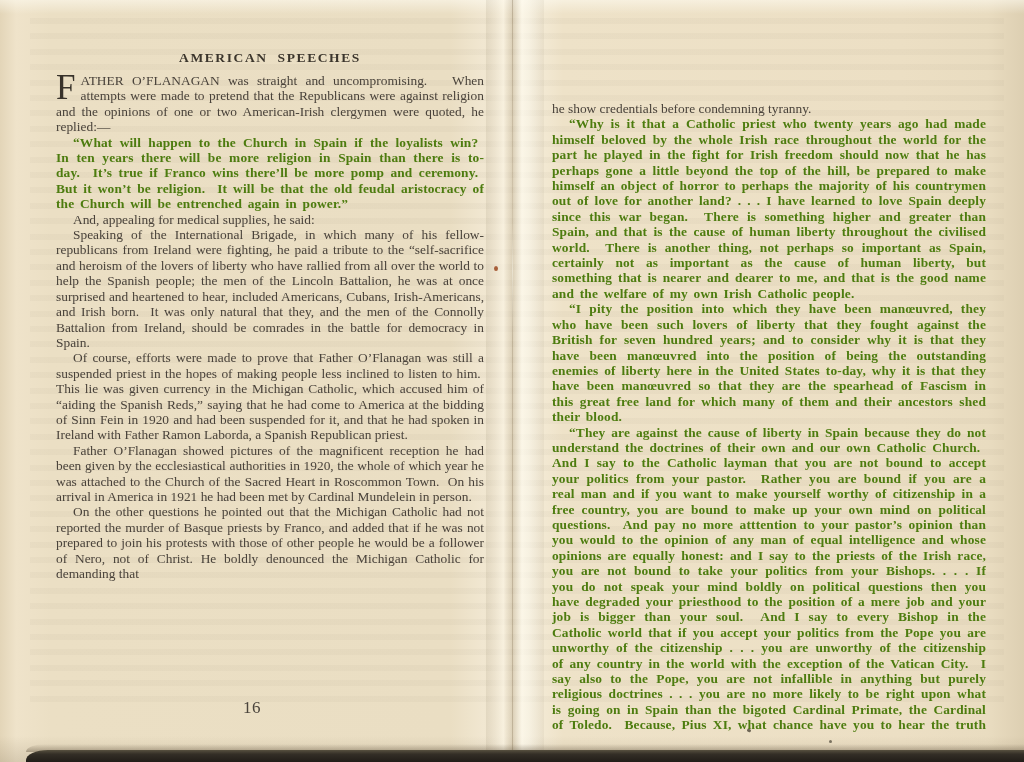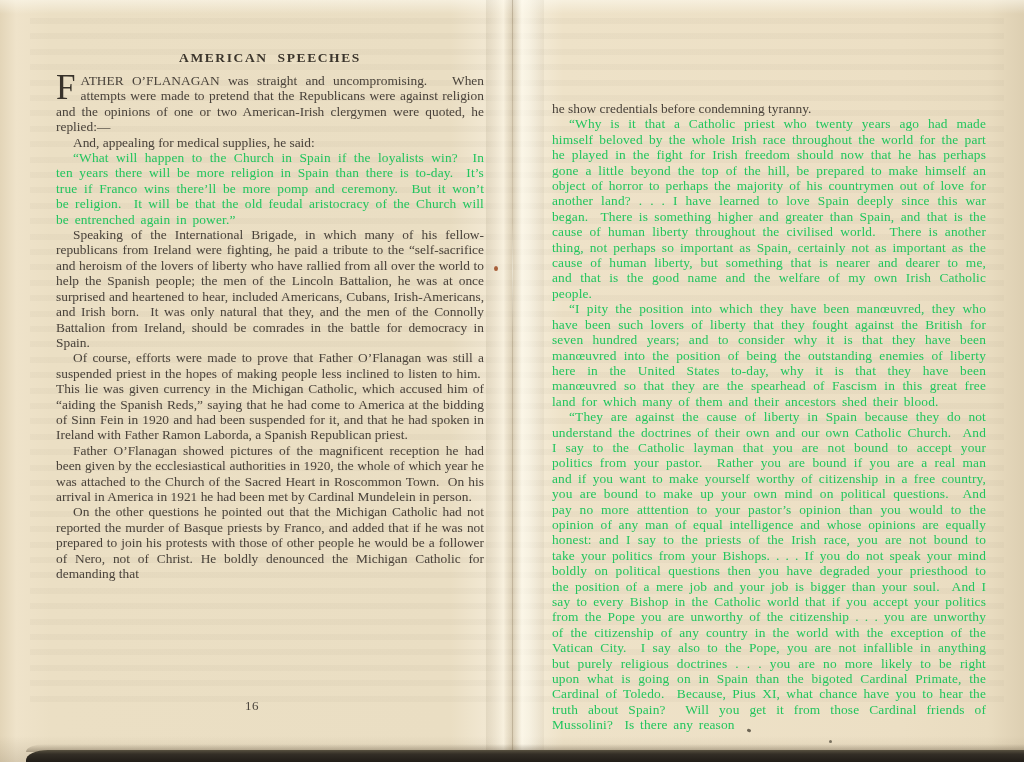--- a/index.html
+++ b/index.html
@@ -64,29 +64,29 @@
   .page-body { overflow:hidden; }
   .page-left  .page-body { height:616px; }
   .page-right .page-body { height:632px; }
   .para {
     margin:0; font-size:13.4px; line-height:15.4px;
     text-align:justify; color:#49423a;
   }
   .para.normal { text-indent:17px; }
   .para.noindent, .para.drop { text-indent:0; }
   .para.quote {
-    text-indent:17px; font-weight:normal; color:#22c55e;
+    text-indent:17px; font-weight:bold; color:#4d7c0f;
     word-spacing:2.2px; letter-spacing:.15px;
   }
   .dropcap {
     float:left; font-size:35px; line-height:26px;
     padding:2px 5px 0 0; color:#38322a;
   }
   .pagenum {
-    text-align:center; font-size:13px; letter-spacing:.5px;
+    text-align:center; font-size:17px; letter-spacing:.5px;
     color:#4a443c; margin-top:9px;
   }
   .page-left .pagenum { transform:translateX(-18px); }
   .page-right .pagenum { transform:translateX(-16px); }
   
   .speck { position:absolute; border-radius:50%; }
   .speck-red  { left:494px; top:266px; width:4px; height:5px; background:#a75e39; }
   .speck-a    { left:747px; top:729px; width:4px; height:3px; background:#6e6656; transform:rotate(25deg); border-radius:40%; }
   .speck-b    { left:829px; top:740px; width:3px; height:3px; background:#79715f; }
 </style>
@@ -95,22 +95,22 @@
 
 <div class="book"></div>
 <div class="gutter">
   <div class="crease"></div>
 </div>
 
 <div class="page page-left">
   <div class="page-header">AMERICAN SPEECHES</div>
   <div class="page-body">
       <p class="para drop"><span class="dropcap">F</span>ATHER O’FLANAGAN was straight and uncompromising.&nbsp;&nbsp;&nbsp;When attempts were made to pretend that the Republicans were against religion and the opinions of one or two American-Irish clergymen were quoted, he replied:—</p>
+      <p class="para quote">“What will happen to the Church in Spain if the loyalists win?&nbsp; In ten years there will be more religion in Spain than there is to-day.&nbsp; It’s true if Franco wins there’ll be more pomp and ceremony.&nbsp; But it won’t be religion.&nbsp; It will be that the old feudal aristocracy of the Church will be entrenched again in power.”</p>
       <p class="para normal">And, appealing for medical supplies, he said:</p>
-      <p class="para quote">“What will happen to the Church in Spain if the loyalists win?&nbsp; In ten years there will be more religion in Spain than there is to-day.&nbsp; It’s true if Franco wins there’ll be more pomp and ceremony.&nbsp; But it won’t be religion.&nbsp; It will be that the old feudal aristocracy of the Church will be entrenched again in power.”</p>
       <p class="para normal">Speaking of the International Brigade, in which many of his fellow-republicans from Ireland were fighting, he paid a tribute to the “self-sacrifice and heroism of the lovers of liberty who have rallied from all over the world to help the Spanish people; the men of the Lincoln Battalion, he was at once surprised and heartened to hear, included Americans, Cubans, Irish-Americans, and Irish born.&nbsp; It was only natural that they, and the men of the Connolly Battalion from Ireland, should be comrades in the battle for democracy in Spain.</p>
       <p class="para normal">Of course, efforts were made to prove that Father O’Flanagan was still a suspended priest in the hopes of making people less inclined to listen to him.&nbsp; This lie was given currency in the Michigan Catholic, which accused him of “aiding the Spanish Reds,” saying that he had come to America at the bidding of Sinn Fein in 1920 and had been suspended for it, and that he had spoken in Ireland with Father Ramon Laborda, a Spanish Republican priest.</p>
       <p class="para normal">Father O’Flanagan showed pictures of the magnificent reception he had been given by the ecclesiastical authorities in 1920, the whole of which year he was attached to the Church of the Sacred Heart in Roscommon Town.&nbsp; On his arrival in America in 1921 he had been met by Cardinal Mundelein in person.</p>
       <p class="para normal">On the other questions he pointed out that the Michigan Catholic had not reported the murder of Basque priests by Franco, and added that if he was not prepared to join his protests with those of other people he would be a follower of Nero, not of Christ. He boldly denounced the Michigan Catholic for demanding that</p>
     </div>
   <div class="pagenum">16</div>
 </div>
 
 <div class="page page-right">
   <div class="page-body">

